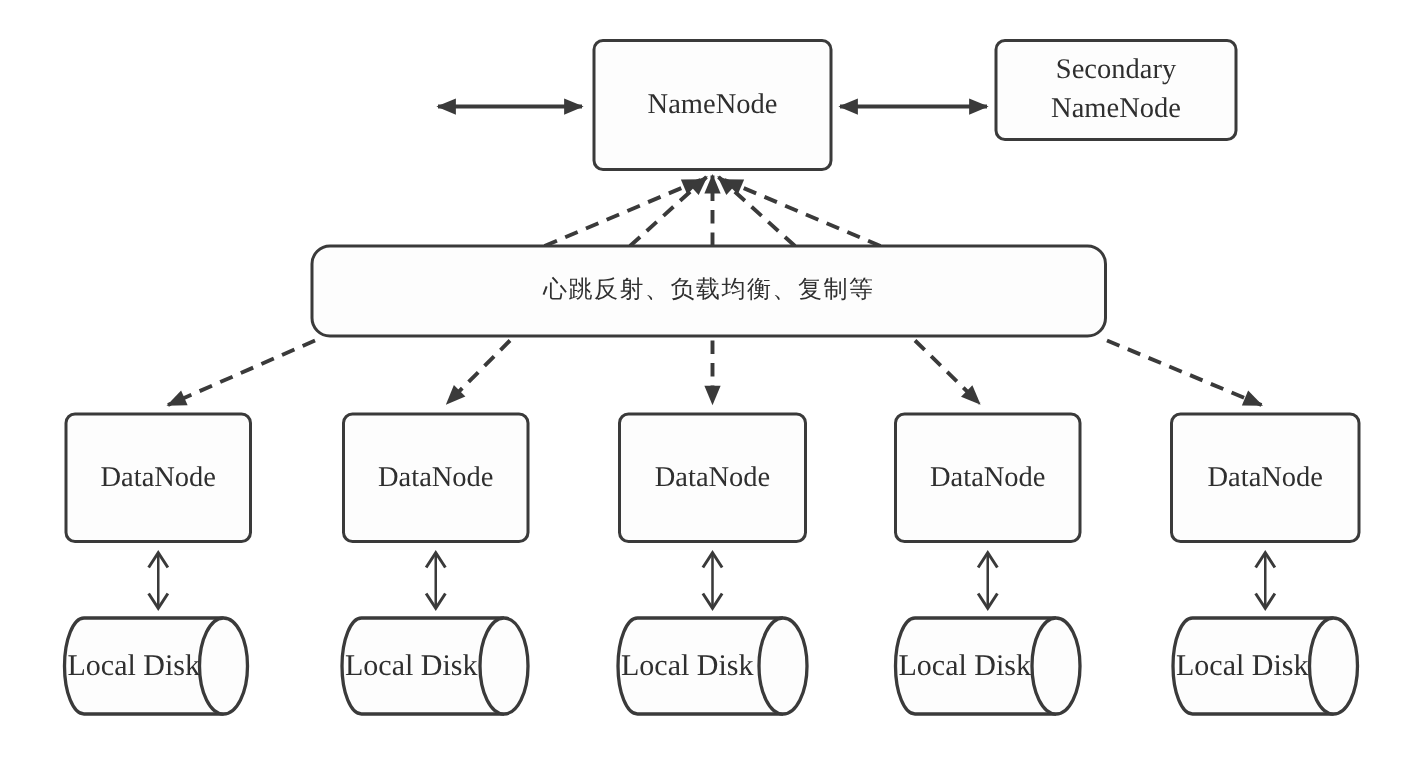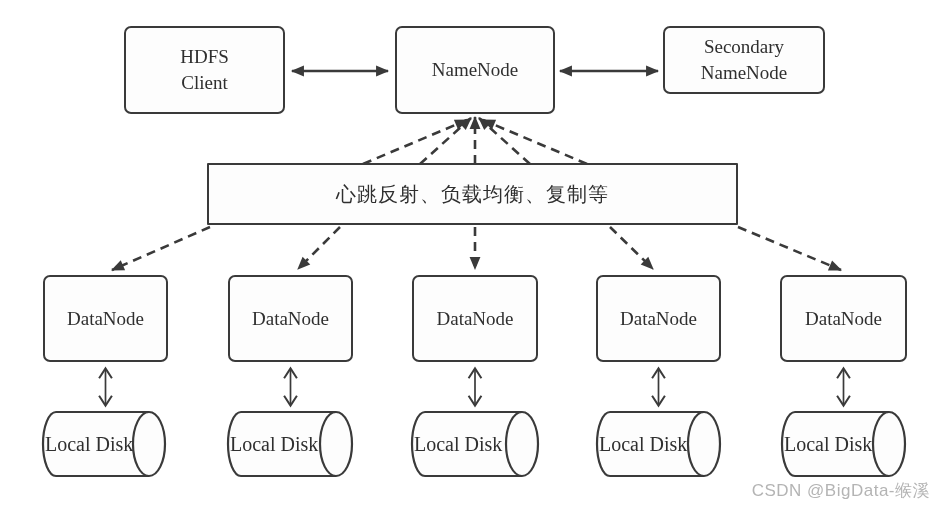--- a/index.html
+++ b/index.html
@@ -33,21 +33,21 @@
     border-radius: 7px;
     display: flex;
     flex-direction: column;
     align-items: center;
     justify-content: center;
     color: var(--text);
     font-size: 19px;
     line-height: 26px;
     text-align: center;
   }
-  .box.square { border-radius: 1px; font-size: 20px; letter-spacing: 1px; }
+  .box.square { border-radius: 13px; font-size: 16px; letter-spacing: 1px; }
   .disk-label {
     position: absolute;
     color: var(--text);
     font-size: 20px;
     text-align: left;
     line-height: 64px;
     height: 64px;
     white-space: nowrap;
   }
   .watermark {
@@ -122,24 +122,20 @@
         <path class="cyl" d="M704 412 L610 412 A13 32 0 0 0 610 476 L704 476"></path>
         <ellipse class="cyl" cx="704" cy="444" rx="16" ry="32"></ellipse>
       </g>
       <g>
         <path class="cyl" d="M889 412 L795 412 A13 32 0 0 0 795 476 L889 476"></path>
         <ellipse class="cyl" cx="889" cy="444" rx="16" ry="32"></ellipse>
       </g>
     </g>
   </svg>
 
-  <div class="box" style="left:124px; top:26px; width:161px; height:88px;">
-    <div>HDFS</div>
-    <div>Client</div>
-  </div>
 
   <div class="box" style="left:395px; top:26px; width:160px; height:88px;">
     <div>NameNode</div>
   </div>
 
   <div class="box" style="left:663px; top:26px; width:162px; height:68px;">
     <div>Secondary</div>
     <div>NameNode</div>
   </div>
 
@@ -162,15 +158,14 @@
   <div class="box" style="left:780px; top:275px; width:127px; height:87px;">
     <div>DataNode</div>
   </div>
 
   <div class="disk-label" style="left:45px;  top:412px; width:100px;">Local Disk</div>
   <div class="disk-label" style="left:230px; top:412px; width:102px;">Local Disk</div>
   <div class="disk-label" style="left:414px; top:412px; width:104px;">Local Disk</div>
   <div class="disk-label" style="left:599px; top:412px; width:101px;">Local Disk</div>
   <div class="disk-label" style="left:784px; top:412px; width:101px;">Local Disk</div>
 
-  <div class="watermark" style="right:15px; top:479px;">CSDN @BigData-缑溪</div>
 
 </div>
 
 </body></html>

